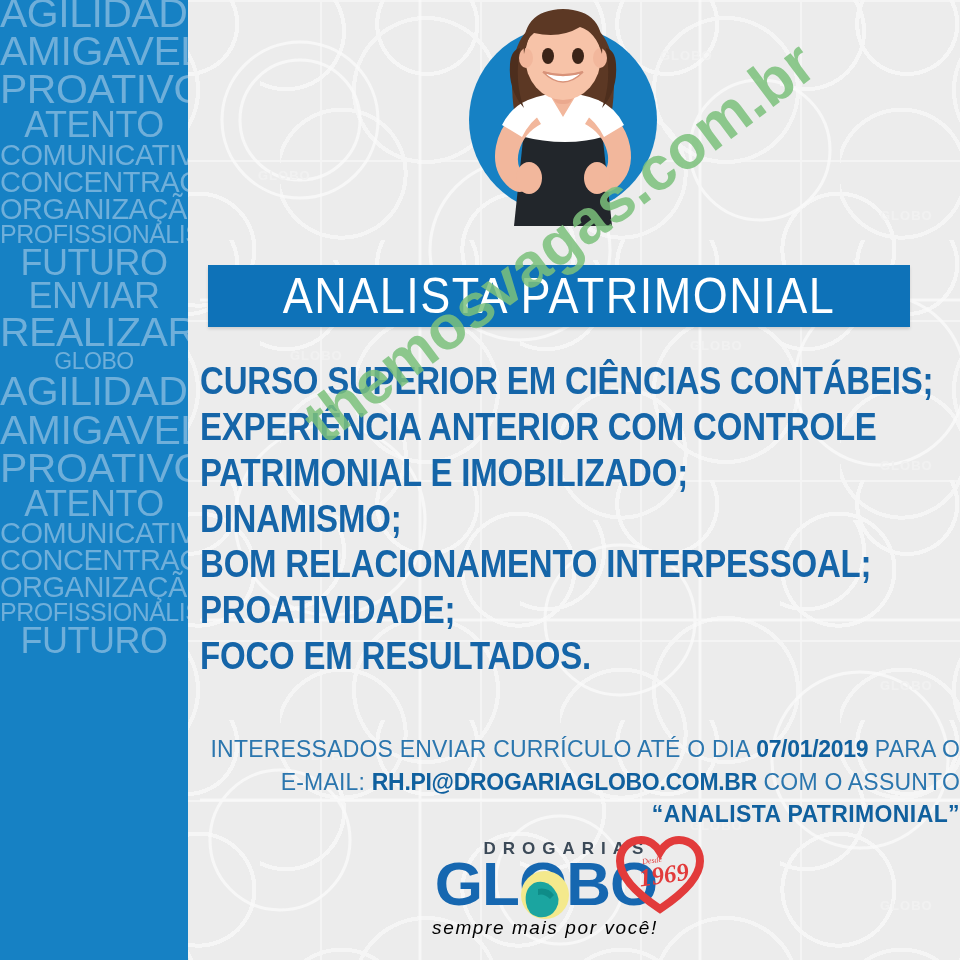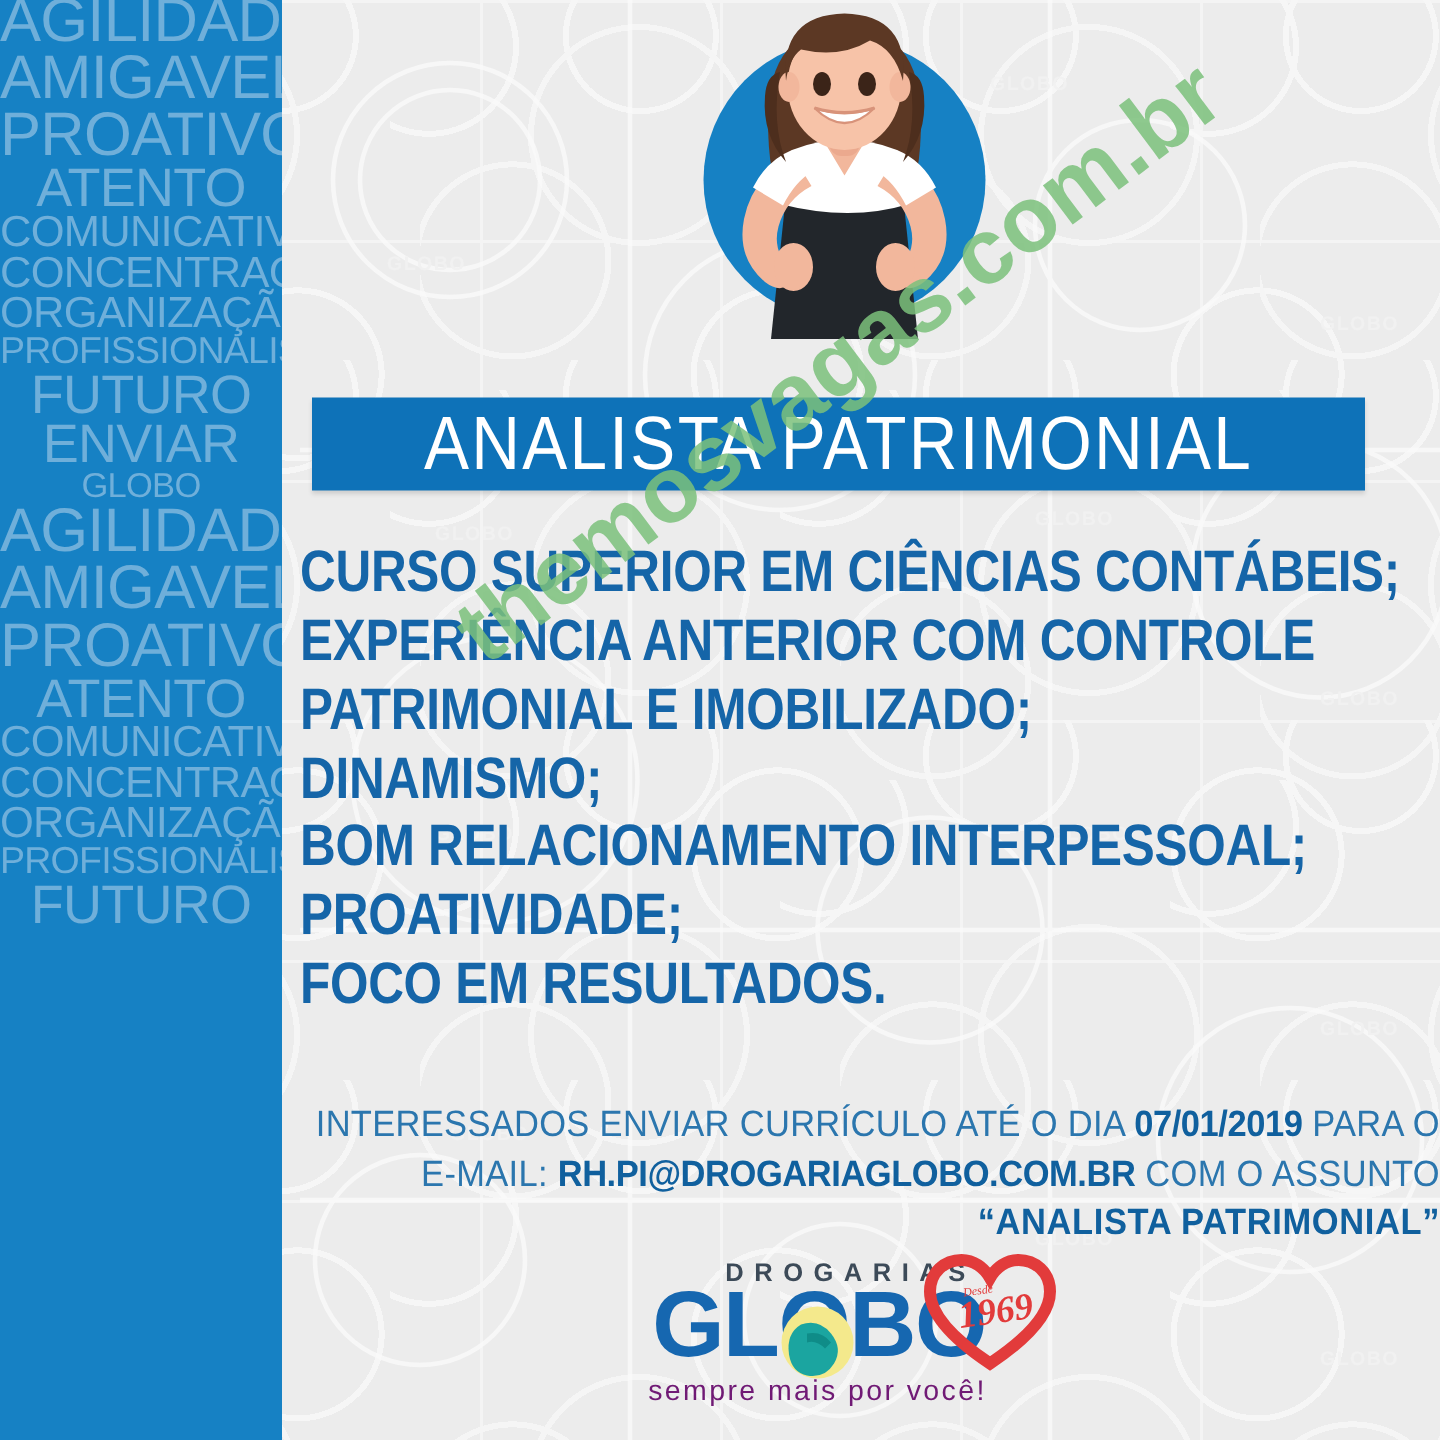--- a/index.html
+++ b/index.html
@@ -193,24 +193,25 @@
     letter-spacing: -1px;
     line-height: 1;
     font-family: "Liberation Sans", sans-serif;
   }
   .logo-tagline {
     position: absolute;
     left: 30px;
     top: 84px;
     width: 230px;
     text-align: center;
-    color: #701a75;
+    color: #000000;
     font-size: 19px;
     letter-spacing: 1.6px;
     font-family: "Liberation Sans", sans-serif;
+    font-style: italic;
   }
   .logo-heart {
     position: absolute;
     left: 214px;
     top: 2px;
     width: 92px;
     height: 82px;
   }
   .heart-desde {
     position: absolute;
@@ -296,20 +297,21 @@
         <span class="sw s-lg">AGILIDADE</span>
         <span class="sw s-lg">AMIGAVEL</span>
         <span class="sw s-lg">PROATIVO</span>
         <span class="sw s-xl">ATENTO</span>
         <span class="sw s-md">COMUNICATIVO</span>
         <span class="sw s-md">CONCENTRAÇÃO</span>
         <span class="sw s-md">ORGANIZAÇÃO</span>
         <span class="sw s-sm">PROFISSIONALISMO</span>
         <span class="sw s-xl">FUTURO</span>
         <span class="sw s-xl">ENVIAR</span>
+        <span class="sw s-lg">REALIZAR</span>
         <span class="sw s-xs">GLOBO</span>
         <span class="sw s-lg">AGILIDADE</span>
         <span class="sw s-lg">AMIGAVEL</span>
         <span class="sw s-lg">PROATIVO</span>
         <span class="sw s-xl">ATENTO</span>
         <span class="sw s-md">COMUNICATIVO</span>
         <span class="sw s-md">CONCENTRAÇÃO</span>
         <span class="sw s-md">ORGANIZAÇÃO</span>
         <span class="sw s-sm">PROFISSIONALISMO</span>
         <span class="sw s-xl">FUTURO</span>

